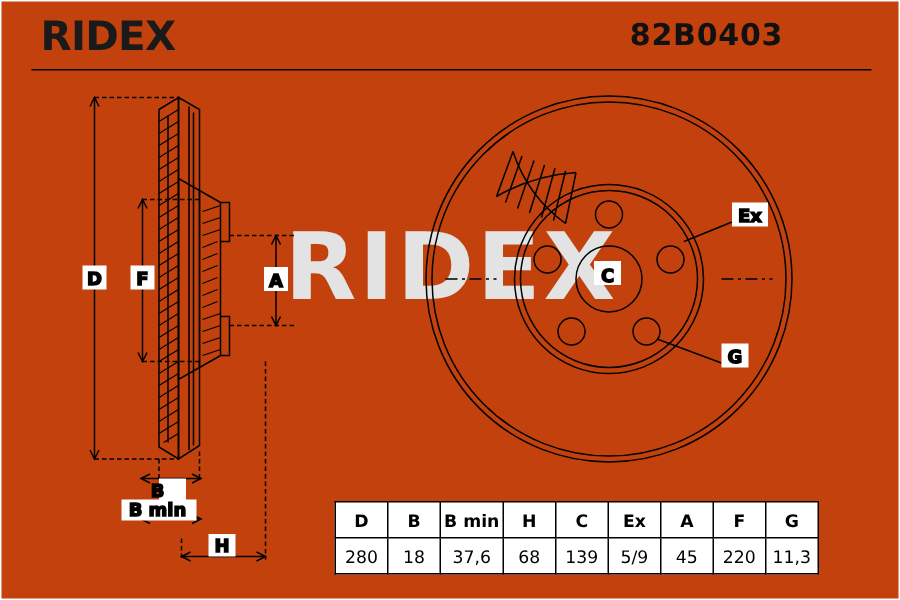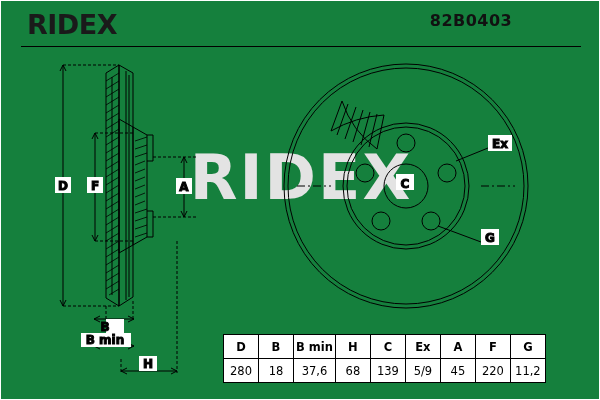--- a/index.html
+++ b/index.html
@@ -7,42 +7,42 @@
     padding: 0;
     background: #ffffff;
   }
   body {
     font-family: "Liberation Sans", sans-serif;
   }
   #page {
     position: relative;
     width: 600px;
     height: 400px;
-    background: #15803d;
+    background: #c2410c;
     overflow: hidden;
     border: 1px solid #ffffff;
     box-sizing: border-box;
   }
   
   #brand-logo {
     position: absolute;
     left: 26px;
     top: 8px;
     font-size: 27px;
     font-weight: bold;
     letter-spacing: -0.5px;
     color: #1a1a1a;
     font-family: "DejaVu Sans", sans-serif;
   }
   #part-number {
     position: absolute;
     left: 470px;
     top: 10px;
     transform: translateX(-50%);
-    font-size: 16px;
+    font-size: 20px;
     font-weight: bold;
     color: #111111;
     font-family: "DejaVu Sans", sans-serif;
     letter-spacing: 0.5px;
   }
   #header-rule {
     position: absolute;
     left: 20px;
     top: 45px;
     width: 560px;
@@ -300,18 +300,18 @@
       </tr>
       <tr>
         <td>280</td>
         <td>18</td>
         <td>37,6</td>
         <td>68</td>
         <td>139</td>
         <td>5/9</td>
         <td>45</td>
         <td>220</td>
-        <td>11,2</td>
+        <td>11,3</td>
       </tr>
     </tbody>
   </table>
 
 </div>
 
 </body></html>

